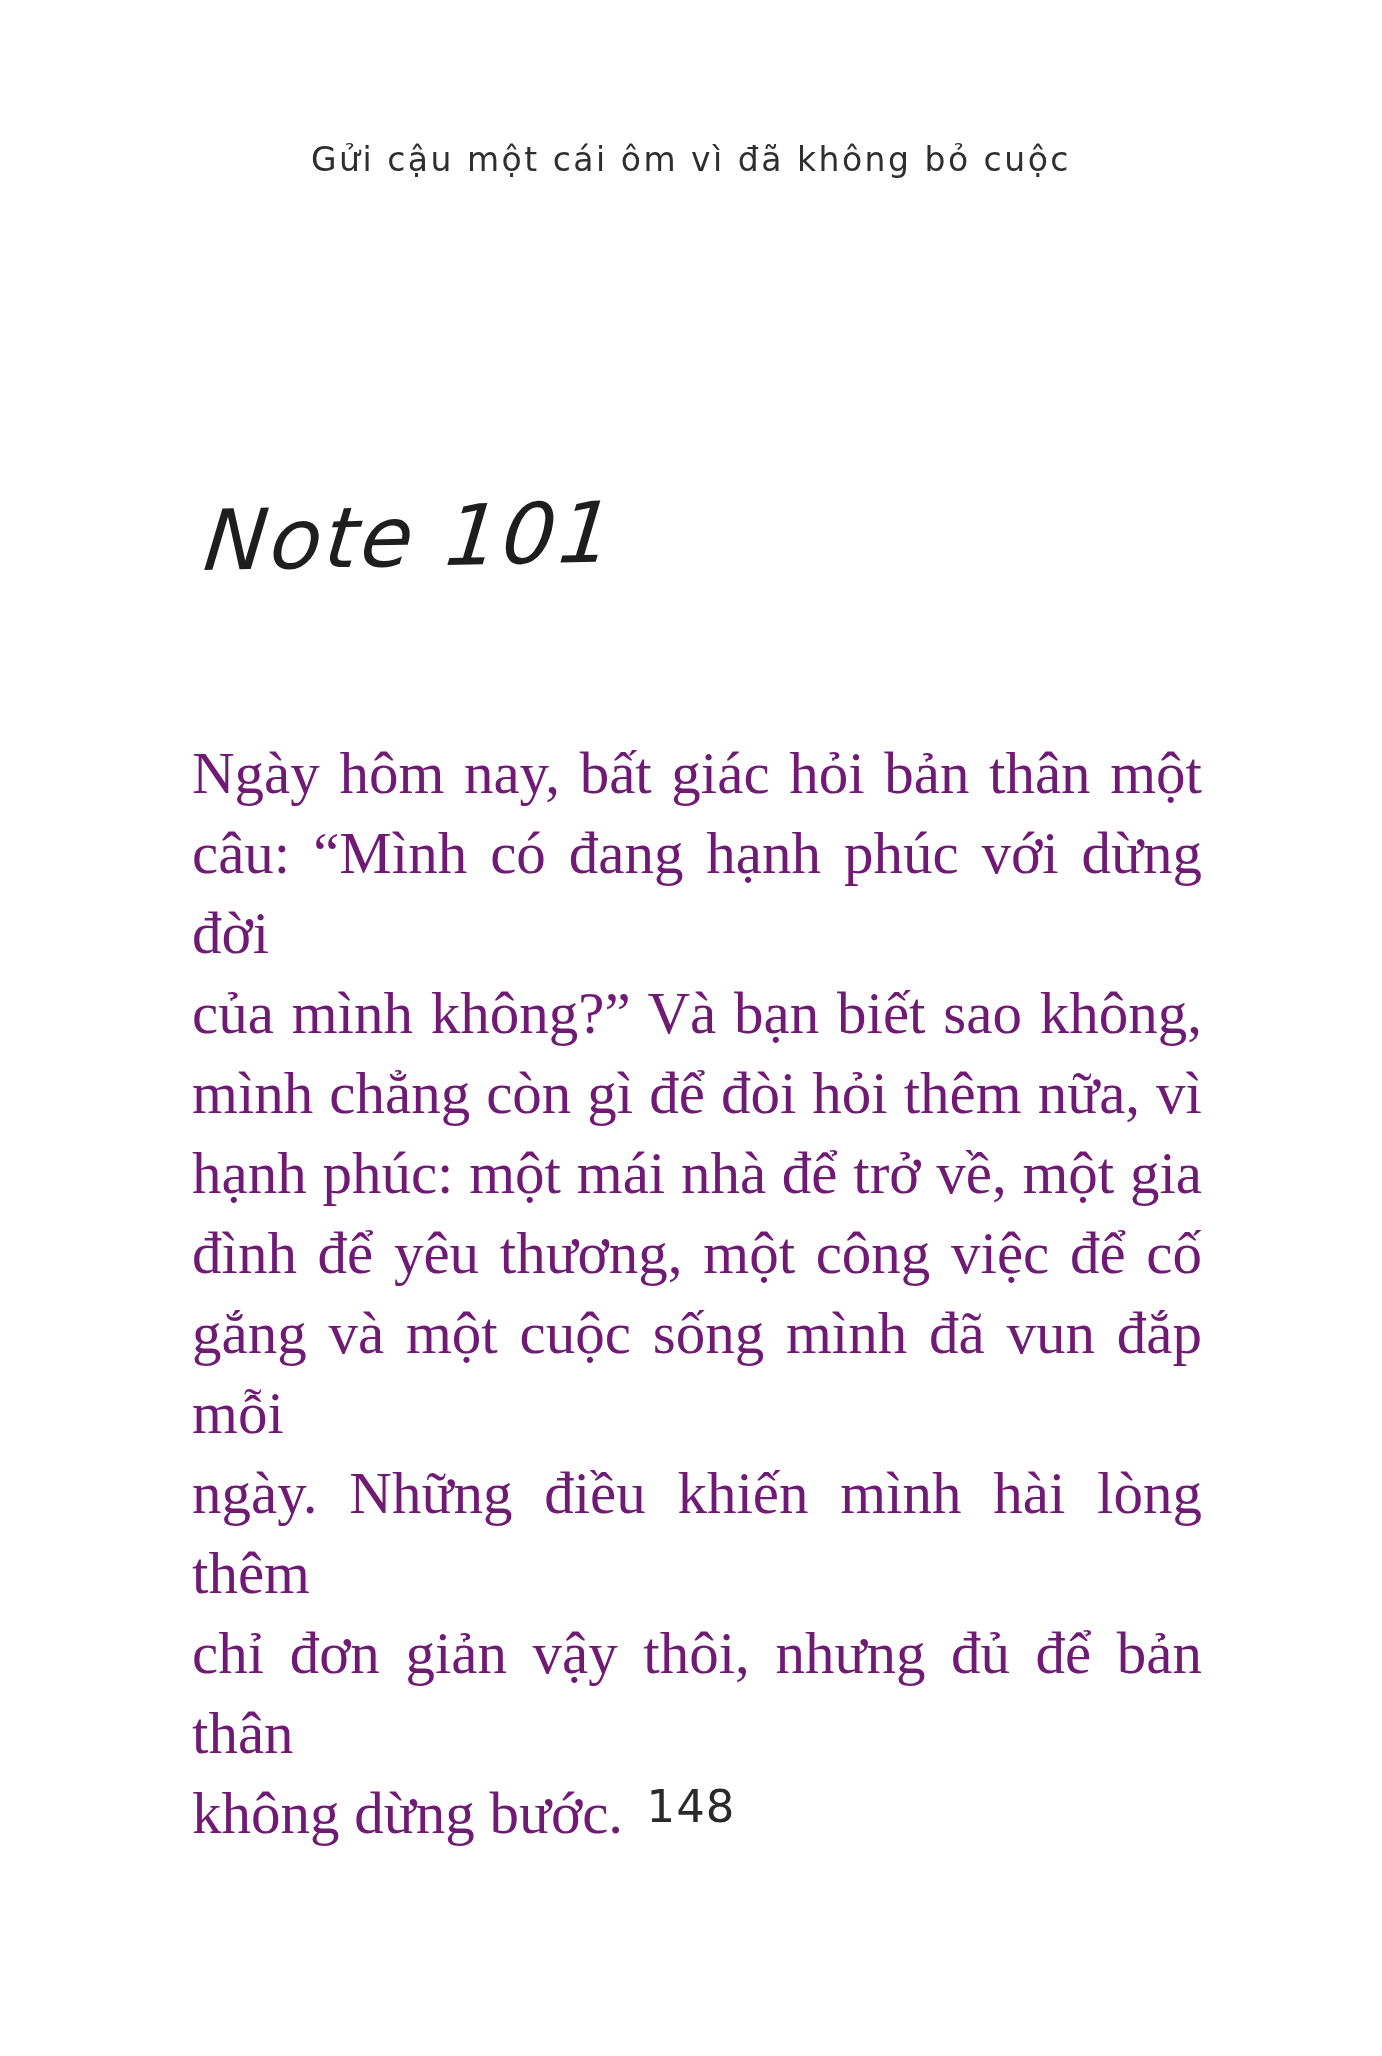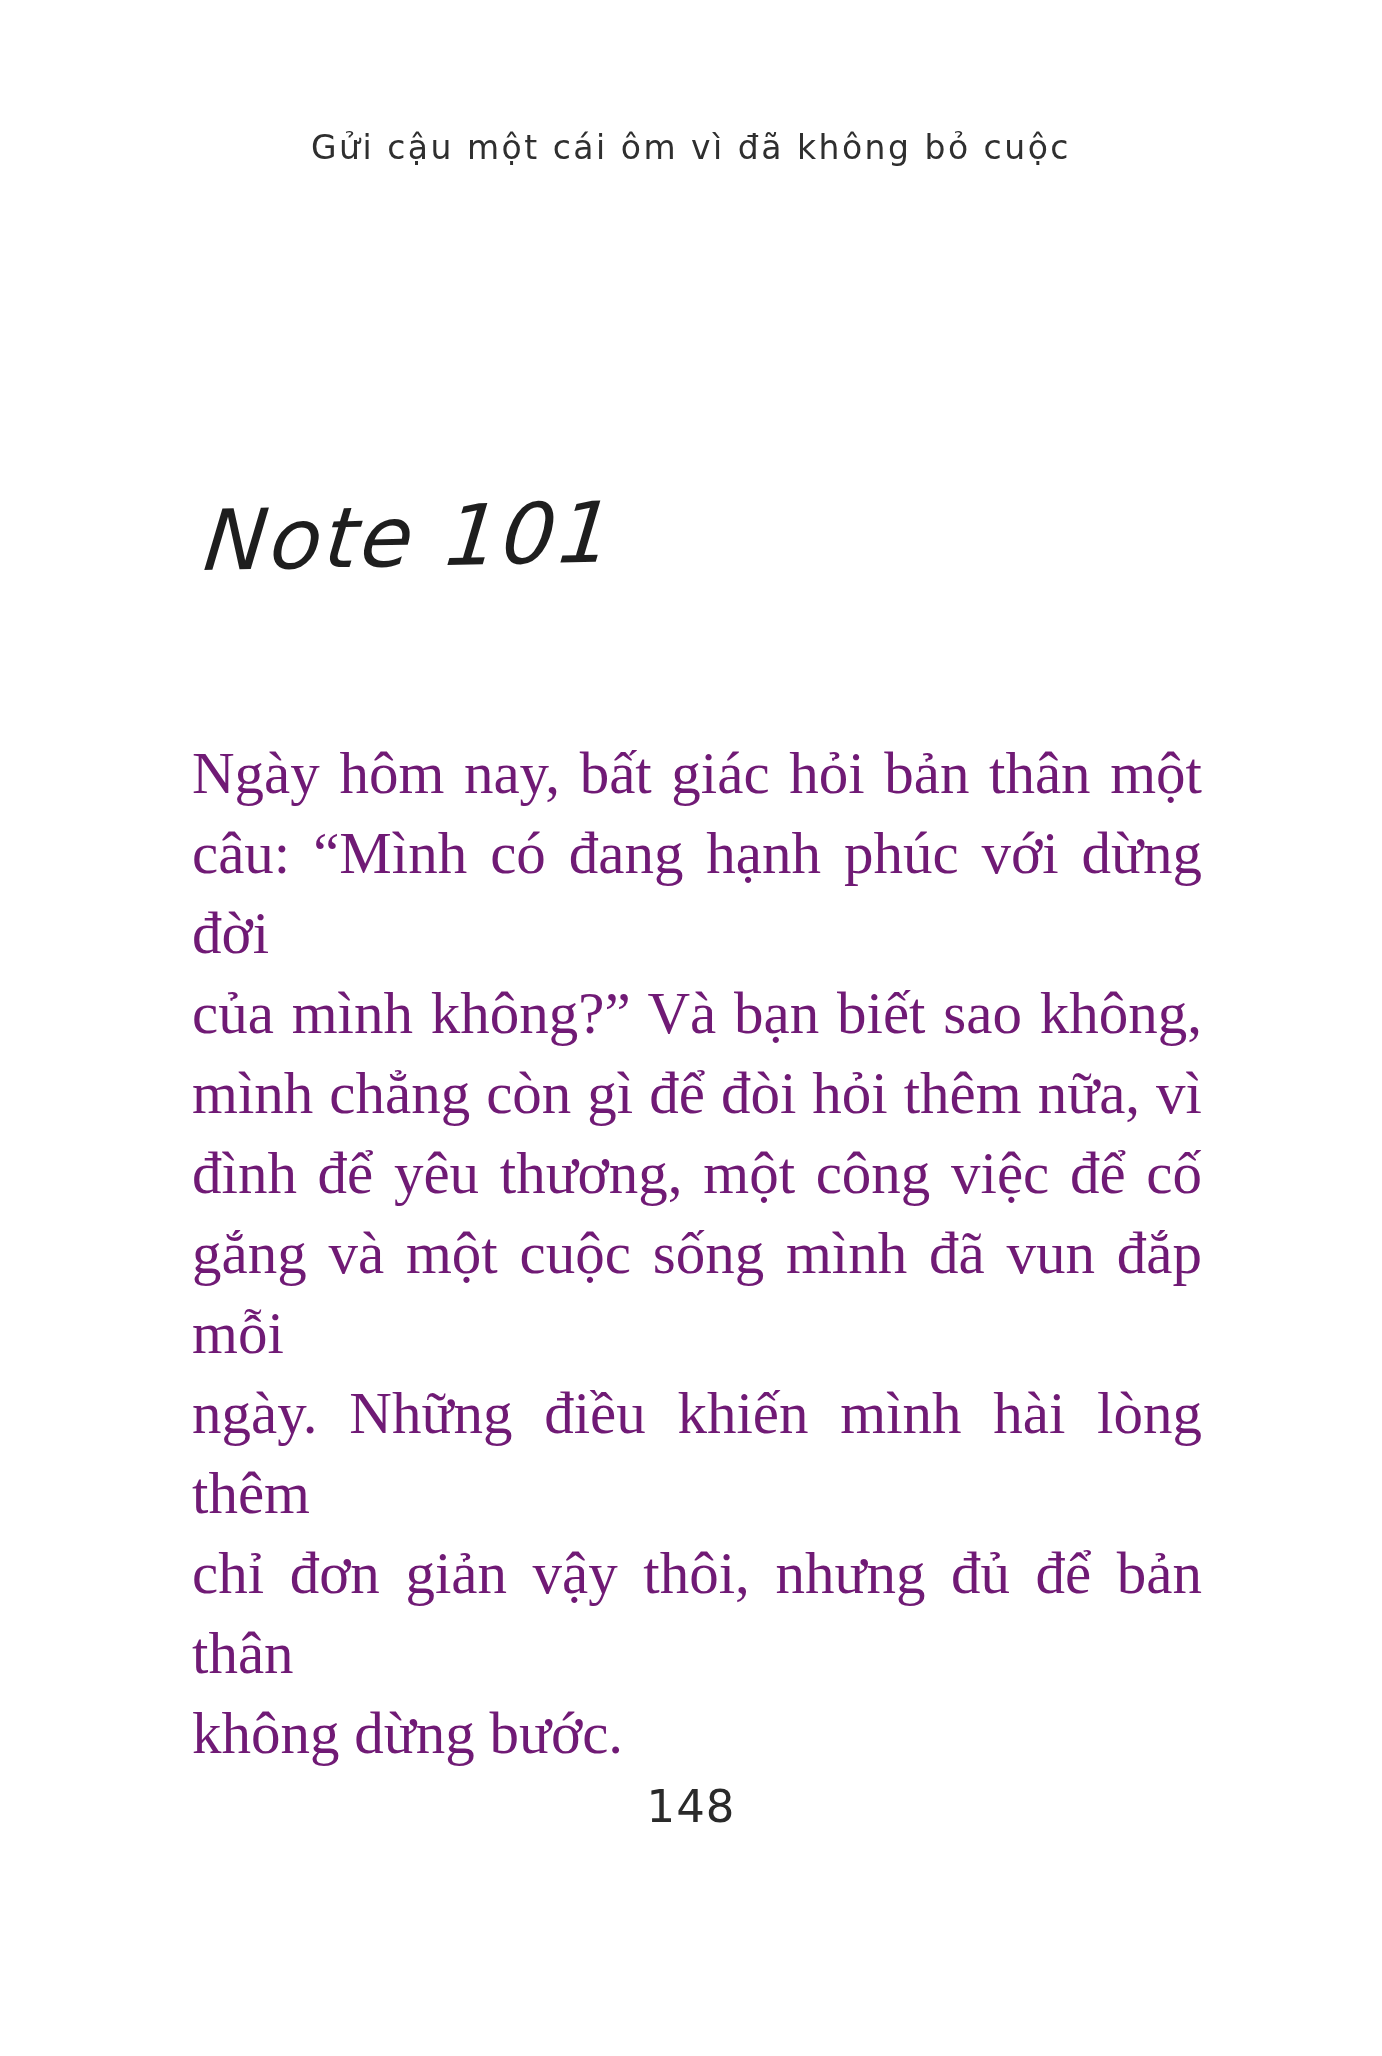--- a/index.html
+++ b/index.html
@@ -11,21 +11,21 @@
     position: relative;
     width: 1382px;
     height: 2056px;
     background: #ffffff;
     overflow: hidden;
     color: #1c1c1c;
     font-family: "Liberation Serif", serif;
   }
   .running-header {
     position: absolute;
-    top: 128px;
+    top: 140px;
     left: 0;
     width: 100%;
     text-align: center;
     font-family: "DejaVu Sans", sans-serif;
     font-size: 33px;
     font-weight: 400;
     letter-spacing: 2.5px;
     color: #2f2f2f;
   }
   .note-heading {
@@ -79,20 +79,21 @@
 
   <div class="running-header">Gửi cậu một cái ôm vì đã không bỏ cuộc</div>
 
   <h1 class="note-heading">Note 101</h1>
 
   <div class="body-text">
     <div class="line">Ngày hôm nay, bất giác hỏi bản thân một</div>
     <div class="line">câu: “Mình có đang hạnh phúc với dừng đời</div>
     <div class="line">của mình không?” Và bạn biết sao không,</div>
     <div class="line">mình chẳng còn gì để đòi hỏi thêm nữa, vì</div>
+    <div class="line">hạnh phúc: một mái nhà để trở về, một gia</div>
     <div class="line">đình để yêu thương, một công việc để cố</div>
     <div class="line">gắng và một cuộc sống mình đã vun đắp mỗi</div>
     <div class="line">ngày. Những điều khiến mình hài lòng thêm</div>
     <div class="line">chỉ đơn giản vậy thôi, nhưng đủ để bản thân</div>
     <div class="line last">không dừng bước.</div>
   </div>
 
   <div class="page-number">148</div>
 
 </div>

